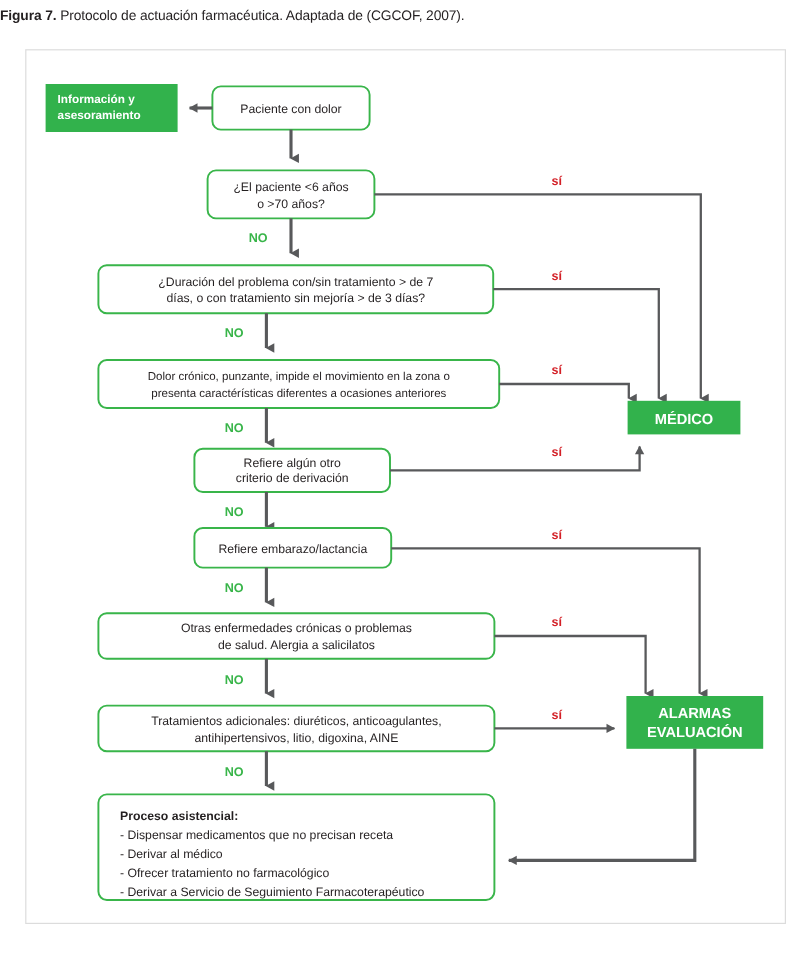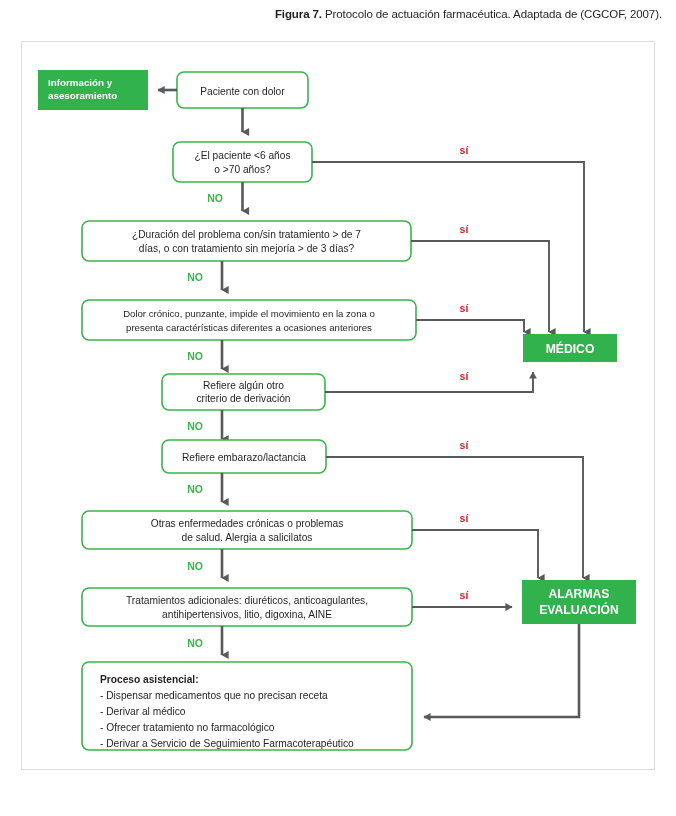--- a/index.html
+++ b/index.html
@@ -16,21 +16,20 @@
   #page {
     position: relative;
     width: 676px;
     height: 816px;
   }
   #caption {
     position: absolute;
     left: 0;
     top: 8px;
     width: 676px;
-    text-align: right;
     padding-right: 14px;
     box-sizing: border-box;
     font-size: 11.5px;
     color: #231f20;
     letter-spacing: -0.1px;
   }
   #caption .cap-bold {
     font-weight: bold;
   }
   #frame {

